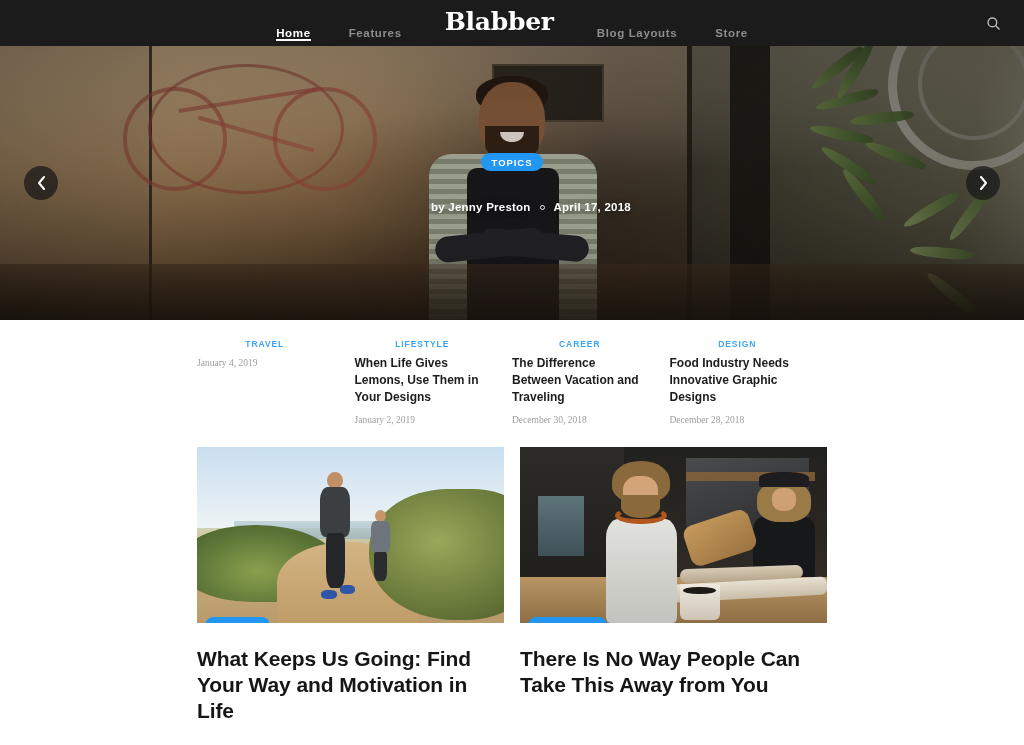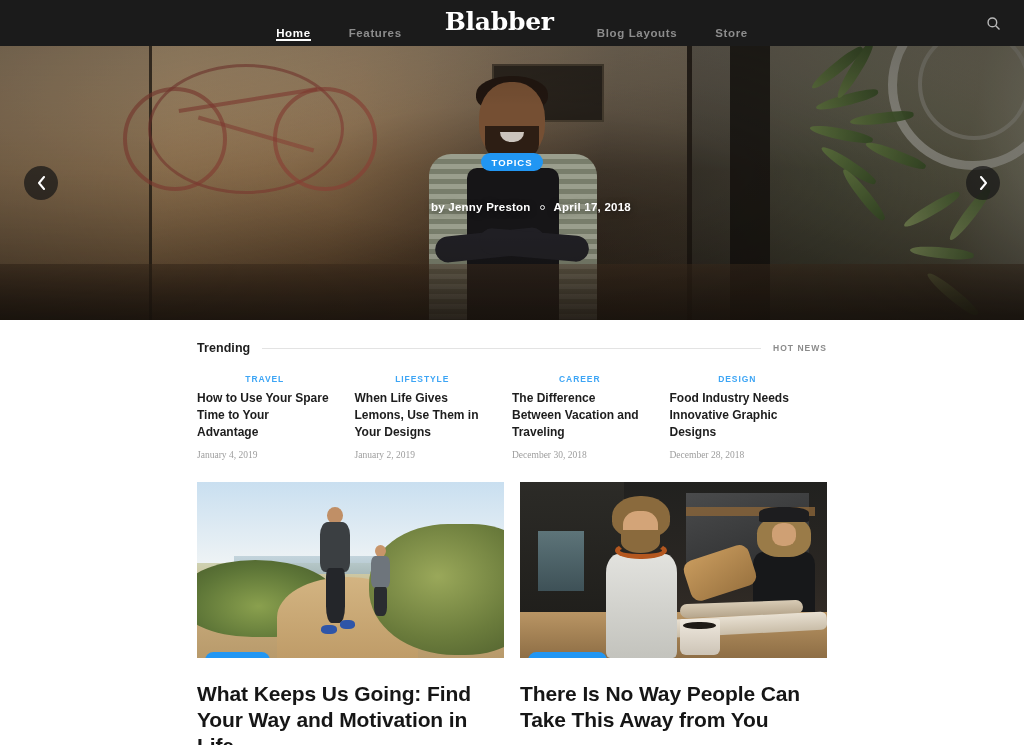--- a/index.html
+++ b/index.html
@@ -327,30 +327,24 @@
     </div>
     <div class="arrow right">
       <svg width="9" height="14" viewBox="0 0 9 14" fill="none" stroke="#fff" stroke-width="2" stroke-linecap="round" stroke-linejoin="round">
           <polyline points="2,1 7,7 2,13"></polyline>
         </svg>
     </div>
   </div>
 
   <div class="container">
 
-    <div class="sec-head">
-      <div class="sec-title">Trending</div>
-      <div class="sec-rule"></div>
-      <div class="sec-tag">HOT NEWS</div>
-    </div>
 
     <div class="trending">
       <div class="tr-item">
         <div class="tr-cat">TRAVEL</div>
-        <div class="tr-title">How to Use Your Spare Time to Your Advantage</div>
         <div class="tr-date">January 4, 2019</div>
       </div>
       <div class="tr-item">
         <div class="tr-cat">LIFESTYLE</div>
         <div class="tr-title">When Life Gives Lemons, Use Them in Your Designs</div>
         <div class="tr-date">January 2, 2019</div>
       </div>
       <div class="tr-item">
         <div class="tr-cat">CAREER</div>
         <div class="tr-title">The Difference Between Vacation and Traveling</div>

